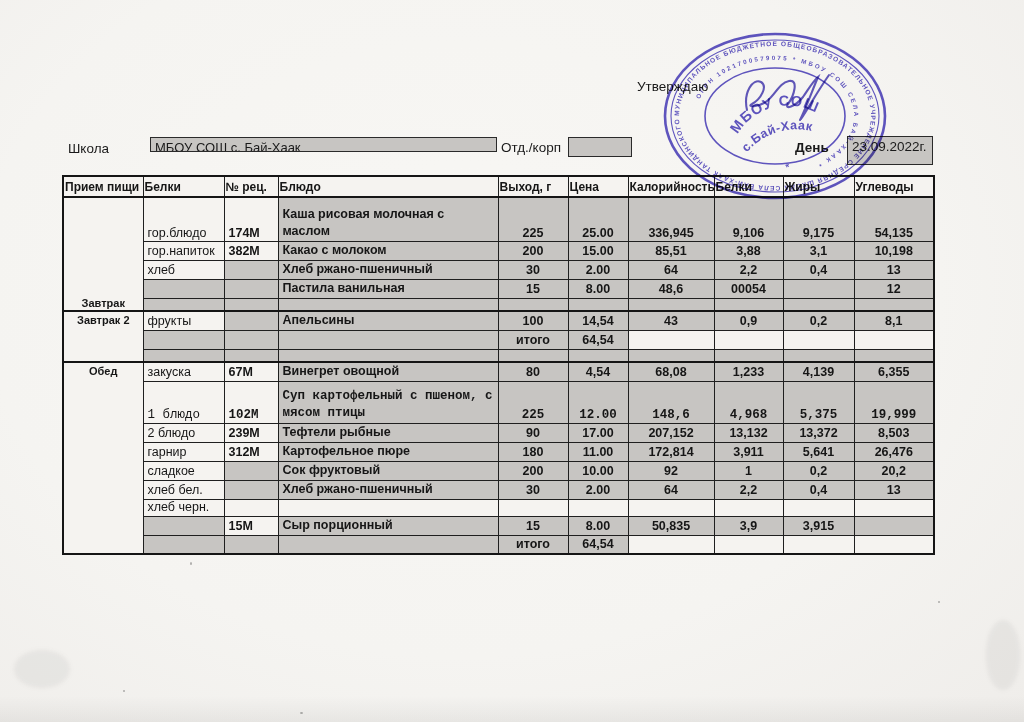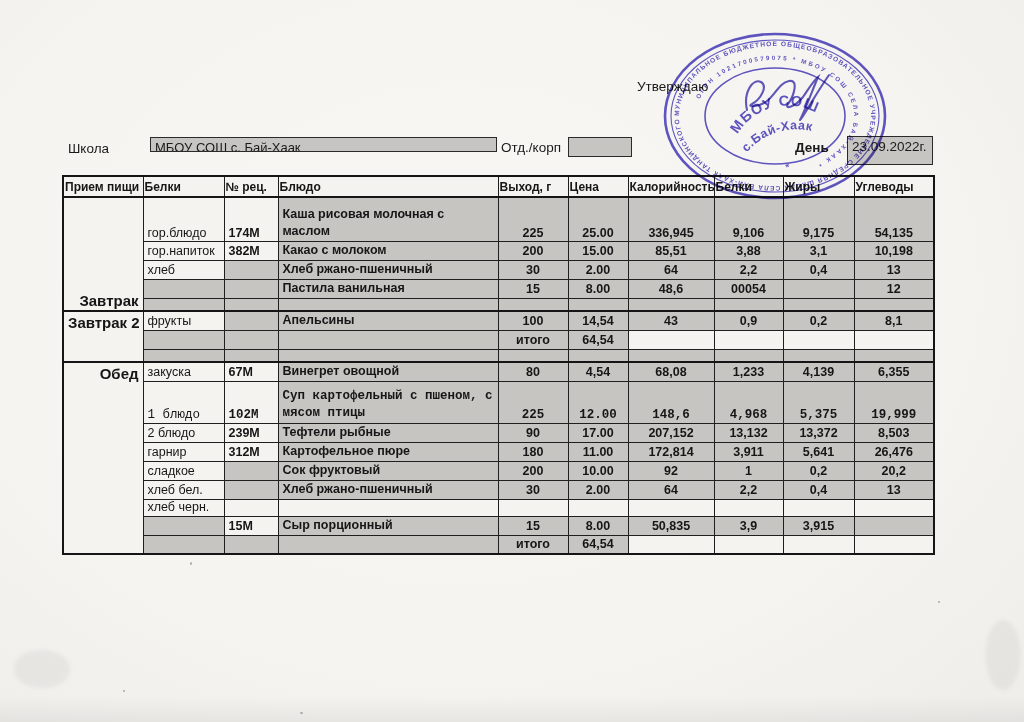--- a/index.html
+++ b/index.html
@@ -43,21 +43,21 @@
     position:absolute; left:62px; top:175px; width:871px;
     border-collapse:collapse; table-layout:fixed;
     font-size:12.5px; font-weight:bold; color:#161616;
   }
   table.menu { border:2.2px solid #151515; }
   table.menu thead tr { border-bottom:2.2px solid #151515; height:21px; }
   table.menu tbody { border-top:2.2px solid #151515; }
   td, th { border:1px solid #1f1f1f; padding:0 4px; height:19px; background:#c7c5c2; overflow:hidden; }
   th { background:#f5f3f0; font-size:12px; font-weight:bold; text-align:left; padding:0 1px; white-space:nowrap; }
   td.w { background:#f5f3f0; }
-  td.meal { background:#f5f3f0; text-align:right; vertical-align:top; padding-top:2px; white-space:nowrap; font-size:15px; }
+  td.meal { background:#f5f3f0; text-align:center; vertical-align:top; padding-top:2px; white-space:nowrap; font-size:11px; }
   td.meal.pad { padding-top:22px; }
   td.rz { font-weight:normal; text-align:left; white-space:nowrap; }
   td.rec { text-align:left; white-space:nowrap; }
   td.dish { text-align:left; white-space:pre-line; line-height:17px; }
   td.num { text-align:center; white-space:nowrap; }
   tr.tall { height:44px; } tr.tall td { vertical-align:bottom; padding-bottom:1px; }
   tr.tall2 { height:42px; } tr.tall2 td { vertical-align:bottom; padding-bottom:1px;font-family:Liberation Mono, monospace; }
   tr.short td { height:13px; line-height:11px; }
   tr.short2 td { height:17px; line-height:13px; }
 

